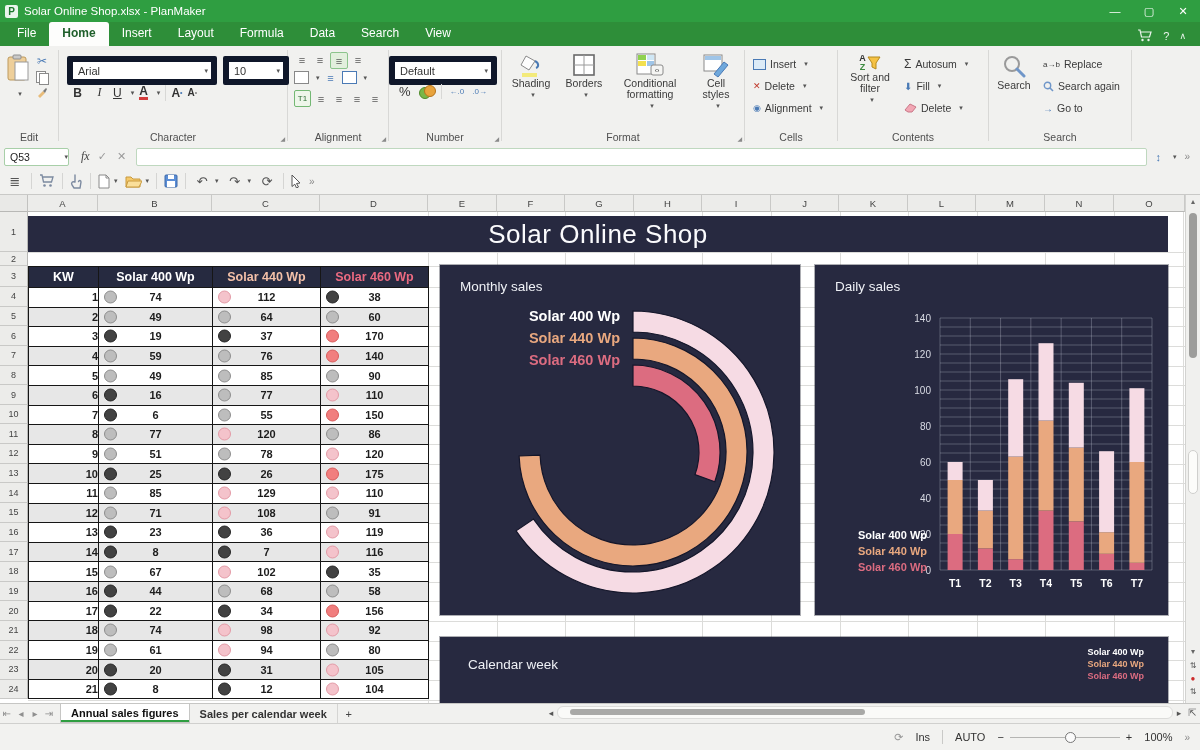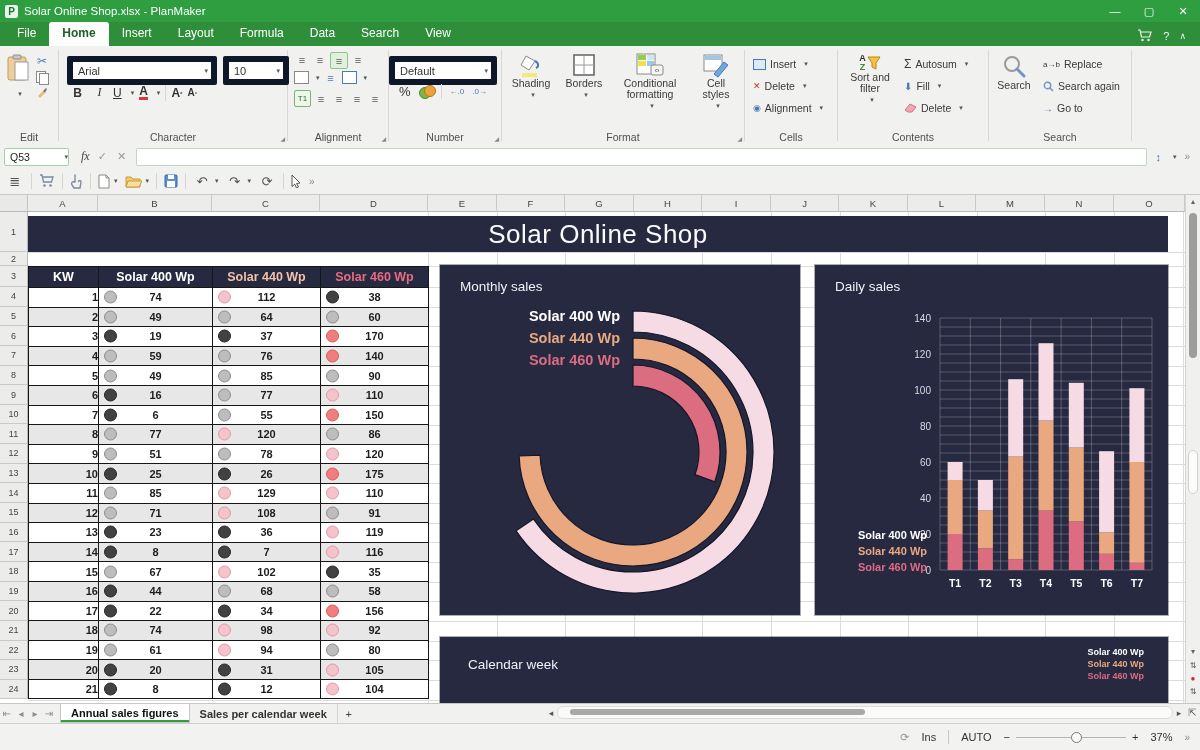--- a/index.html
+++ b/index.html
@@ -798,17 +798,17 @@
     <span>Ins</span>
     <span class="ssep"></span>
     <span>AUTO</span>
     <span id="zoom-slider">
       <span>−</span>
       <span id="z-track">
           <span id="z-knob"></span>
         </span>
       <span>+</span>
     </span>
-    <span>37%</span>
+    <span>100%</span>
     <span style="color:#888;font-size:10px;">»</span>
   </div>
 
 </div>
 
 </body></html>

